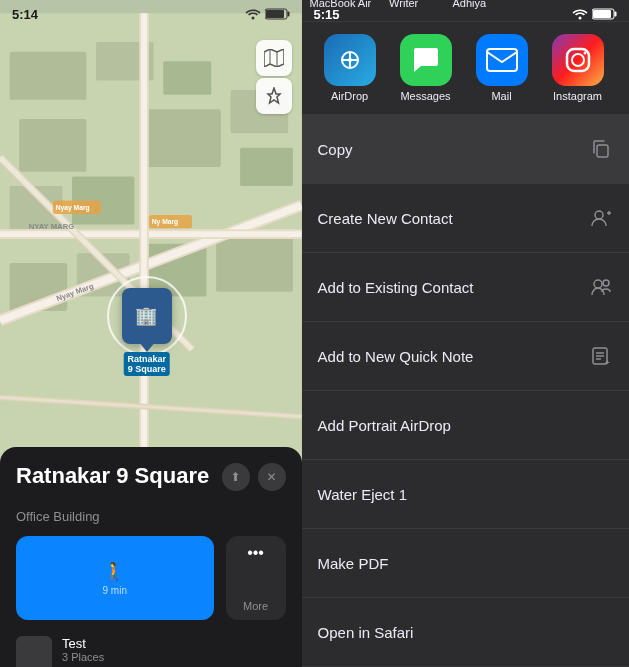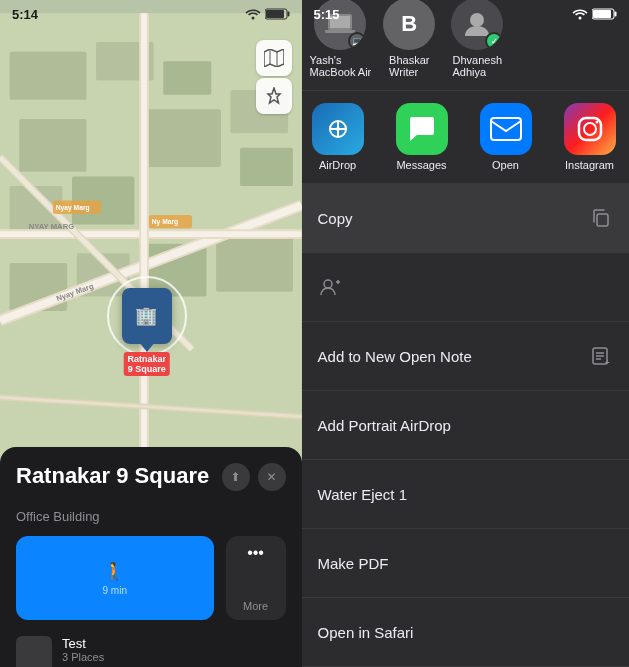--- a/index.html
+++ b/index.html
@@ -109,21 +109,21 @@
     .pin-icon {
       font-size: 18px;
       color: white;
     }
     .pin-label {
       position: absolute;
       bottom: -32px;
       left: 50%;
       transform: translateX(-50%);
       white-space: nowrap;
-      background: #ef4444;
+      background: #0369a1;
       color: white;
       font-size: 9px;
       font-weight: 600;
       padding: 2px 4px;
       border-radius: 3px;
       text-align: center;
     }
 
     
     .bottom-sheet-left {
@@ -362,23 +362,23 @@
       color: white;
     }
     .person-name {
       font-size: 11px;
       color: #ebebf5;
       text-align: left;
     }
 
     
     .apps-row {
-      padding: 12px 8px;
-      display: flex;
-      gap: 28px;
+      padding: 12px 20px;
+      display: flex;
+      gap: 20px;
       overflow-x: auto;
       border-bottom: 1px solid #3a3a3c;
       align-items: flex-start;
     }
     .app-item {
       display: flex;
       flex-direction: column;
       align-items: center;
       gap: 4px;
       min-width: 56px;
@@ -644,21 +644,21 @@
         <div class="app-label">Messages</div>
       </div>
 
       <div class="app-item">
         <div class="app-icon mail">
           <svg width="32" height="24" viewBox="0 0 32 24">
             <rect x="1" y="1" width="30" height="22" rx="3" fill="none" stroke="white" stroke-width="2"></rect>
             <path d="M1 4 L16 14 L31 4" stroke="white" stroke-width="2" fill="none"></path>
           </svg>
         </div>
-        <div class="app-label">Open</div>
+        <div class="app-label">Mail</div>
       </div>
 
       <div class="app-item">
         <div class="app-icon instagram">
           <svg width="30" height="30" viewBox="0 0 30 30">
             <rect x="4" y="4" width="22" height="22" rx="7" fill="none" stroke="white" stroke-width="2.5"></rect>
             <circle cx="15" cy="15" r="6" fill="none" stroke="white" stroke-width="2"></circle>
             <circle cx="22" cy="8" r="1.5" fill="white"></circle>
           </svg>
         </div>
@@ -672,33 +672,45 @@
         <span class="action-item-label">Copy</span>
         <div class="action-item-icon">
           <svg width="20" height="20" viewBox="0 0 20 20">
             <rect x="6" y="6" width="11" height="12" rx="2" fill="none" stroke="#8e8e93" stroke-width="1.5"></rect>
             <path d="M3 14 L3 3 Q3 2 4 2 L13 2" stroke="#8e8e93" stroke-width="1.5" fill="none" stroke-linecap="round"></path>
           </svg>
         </div>
       </div>
 
       <div class="action-list-item">
+        <span class="action-item-label">Create New Contact</span>
         <div class="action-item-icon">
           <svg width="20" height="20" viewBox="0 0 20 20">
             <circle cx="8" cy="7" r="4" fill="none" stroke="#8e8e93" stroke-width="1.5"></circle>
             <path d="M1 18C1 14 4 11 8 11S15 14 15 18" stroke="#8e8e93" stroke-width="1.5" fill="none"></path>
             <line x1="16" y1="5" x2="20" y2="5" stroke="#8e8e93" stroke-width="1.5"></line>
             <line x1="18" y1="3" x2="18" y2="7" stroke="#8e8e93" stroke-width="1.5"></line>
           </svg>
         </div>
       </div>
 
-
       <div class="action-list-item">
-        <span class="action-item-label">Add to New Open Note</span>
+        <span class="action-item-label">Add to Existing Contact</span>
+        <div class="action-item-icon">
+          <svg width="20" height="20" viewBox="0 0 20 20">
+            <circle cx="7" cy="7" r="4" fill="none" stroke="#8e8e93" stroke-width="1.5"></circle>
+            <path d="M1 18C1 14 4 11 7 11S13 14 13 18" stroke="#8e8e93" stroke-width="1.5" fill="none"></path>
+            <circle cx="15" cy="6" r="3" fill="none" stroke="#8e8e93" stroke-width="1.5"></circle>
+            <path d="M11 15C11 13 12.5 12 15 12S19 13 19 15" stroke="#8e8e93" stroke-width="1.5" fill="none"></path>
+          </svg>
+        </div>
+      </div>
+
+      <div class="action-list-item">
+        <span class="action-item-label">Add to New Quick Note</span>
         <div class="action-item-icon">
           <svg width="20" height="20" viewBox="0 0 20 20">
             <rect x="2" y="2" width="14" height="16" rx="2" fill="none" stroke="#8e8e93" stroke-width="1.5"></rect>
             <line x1="5" y1="7" x2="13" y2="7" stroke="#8e8e93" stroke-width="1.5"></line>
             <line x1="5" y1="10" x2="13" y2="10" stroke="#8e8e93" stroke-width="1.5"></line>
             <line x1="5" y1="13" x2="10" y2="13" stroke="#8e8e93" stroke-width="1.5"></line>
             <text x="14" y="19" font-size="8" fill="#8e8e93" font-weight="700">+</text>
           </svg>
         </div>
       </div>

